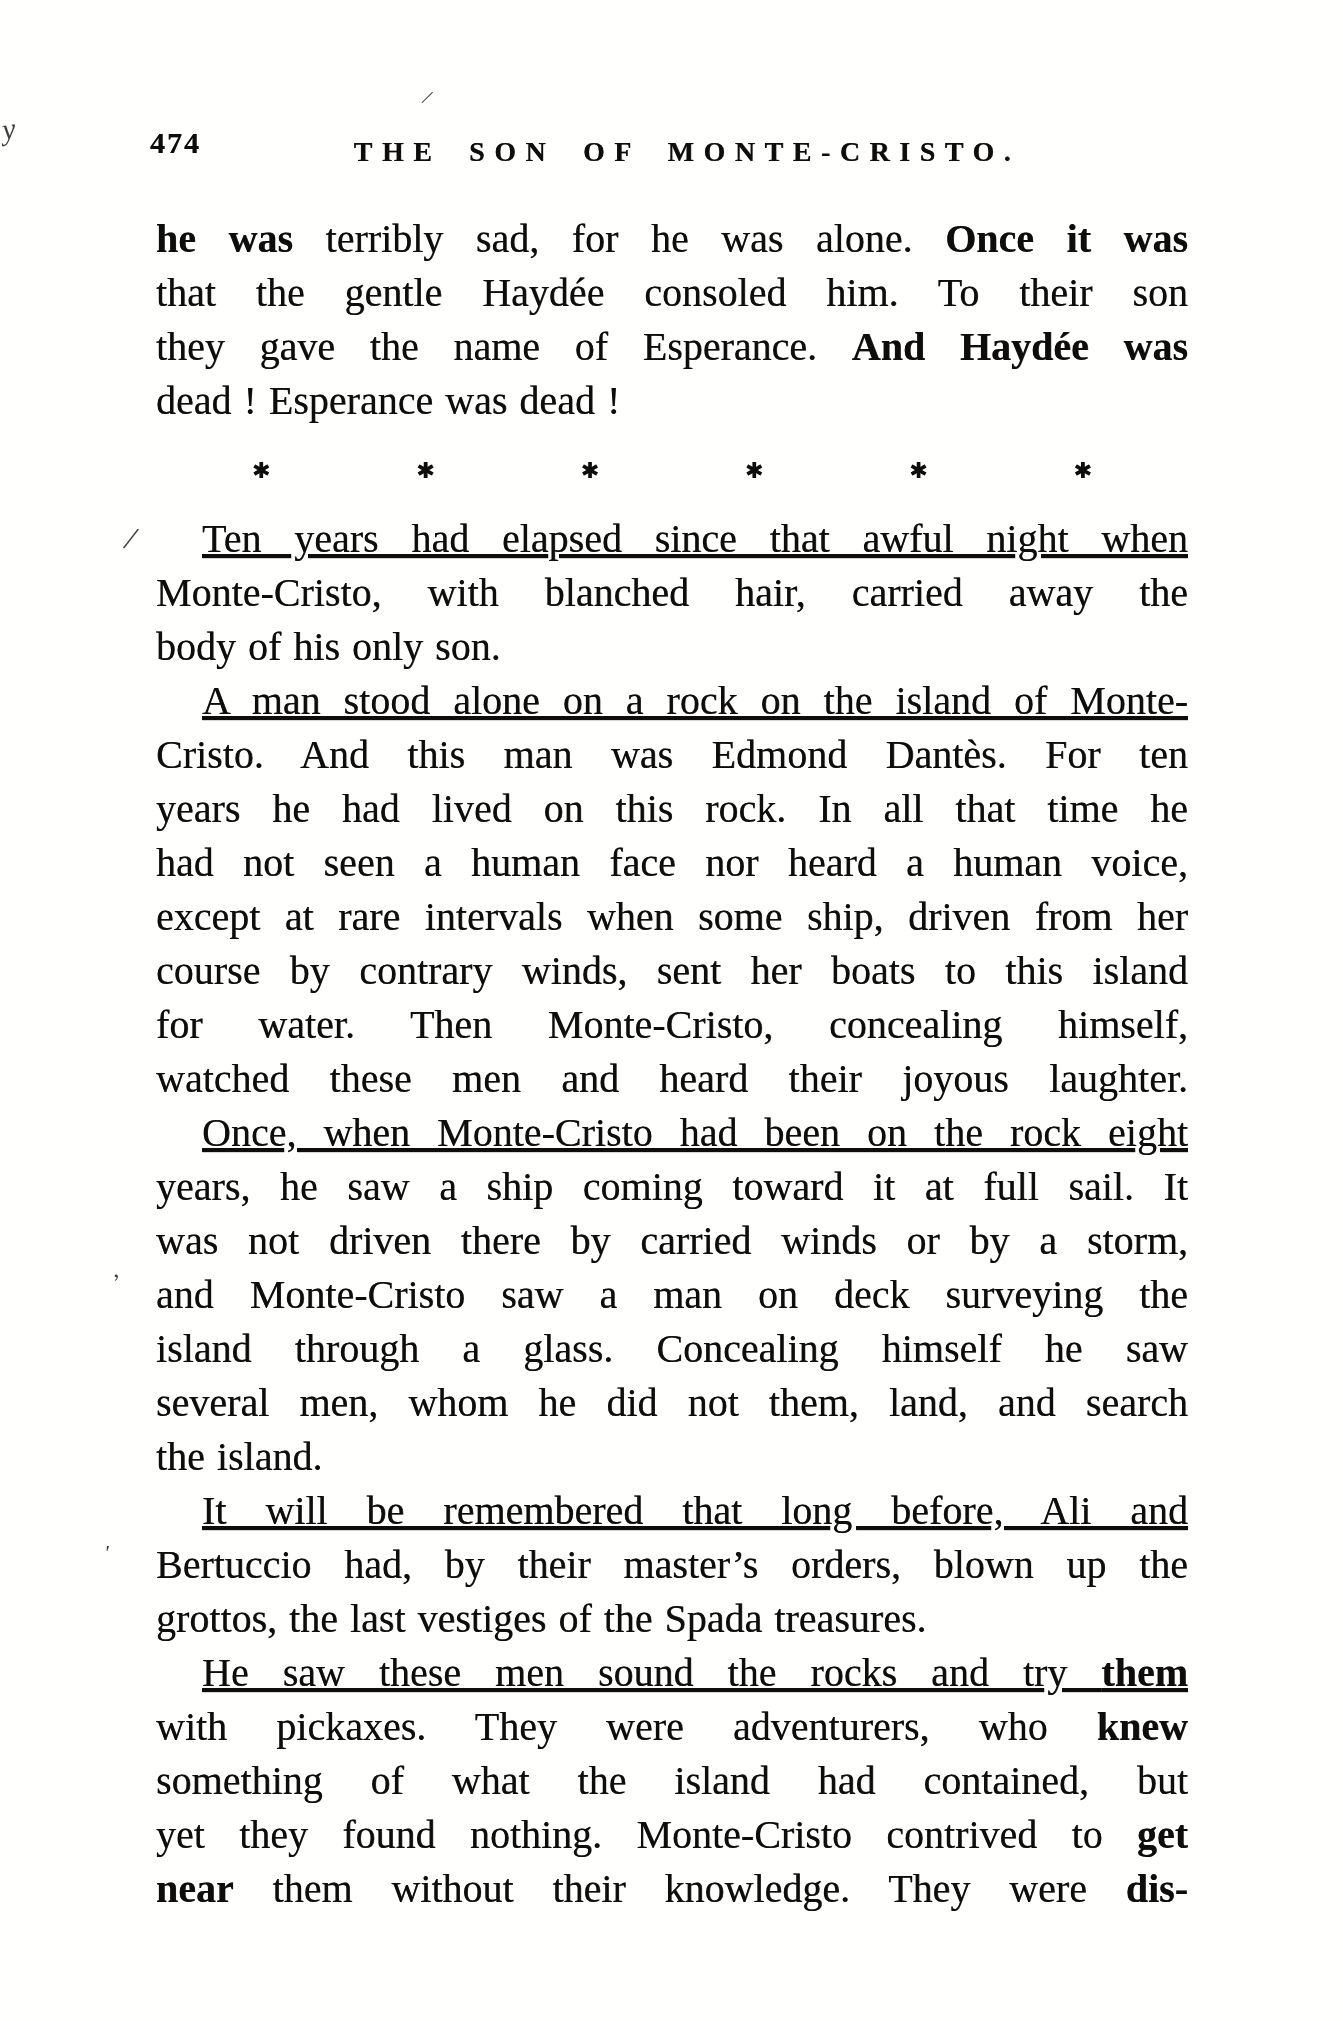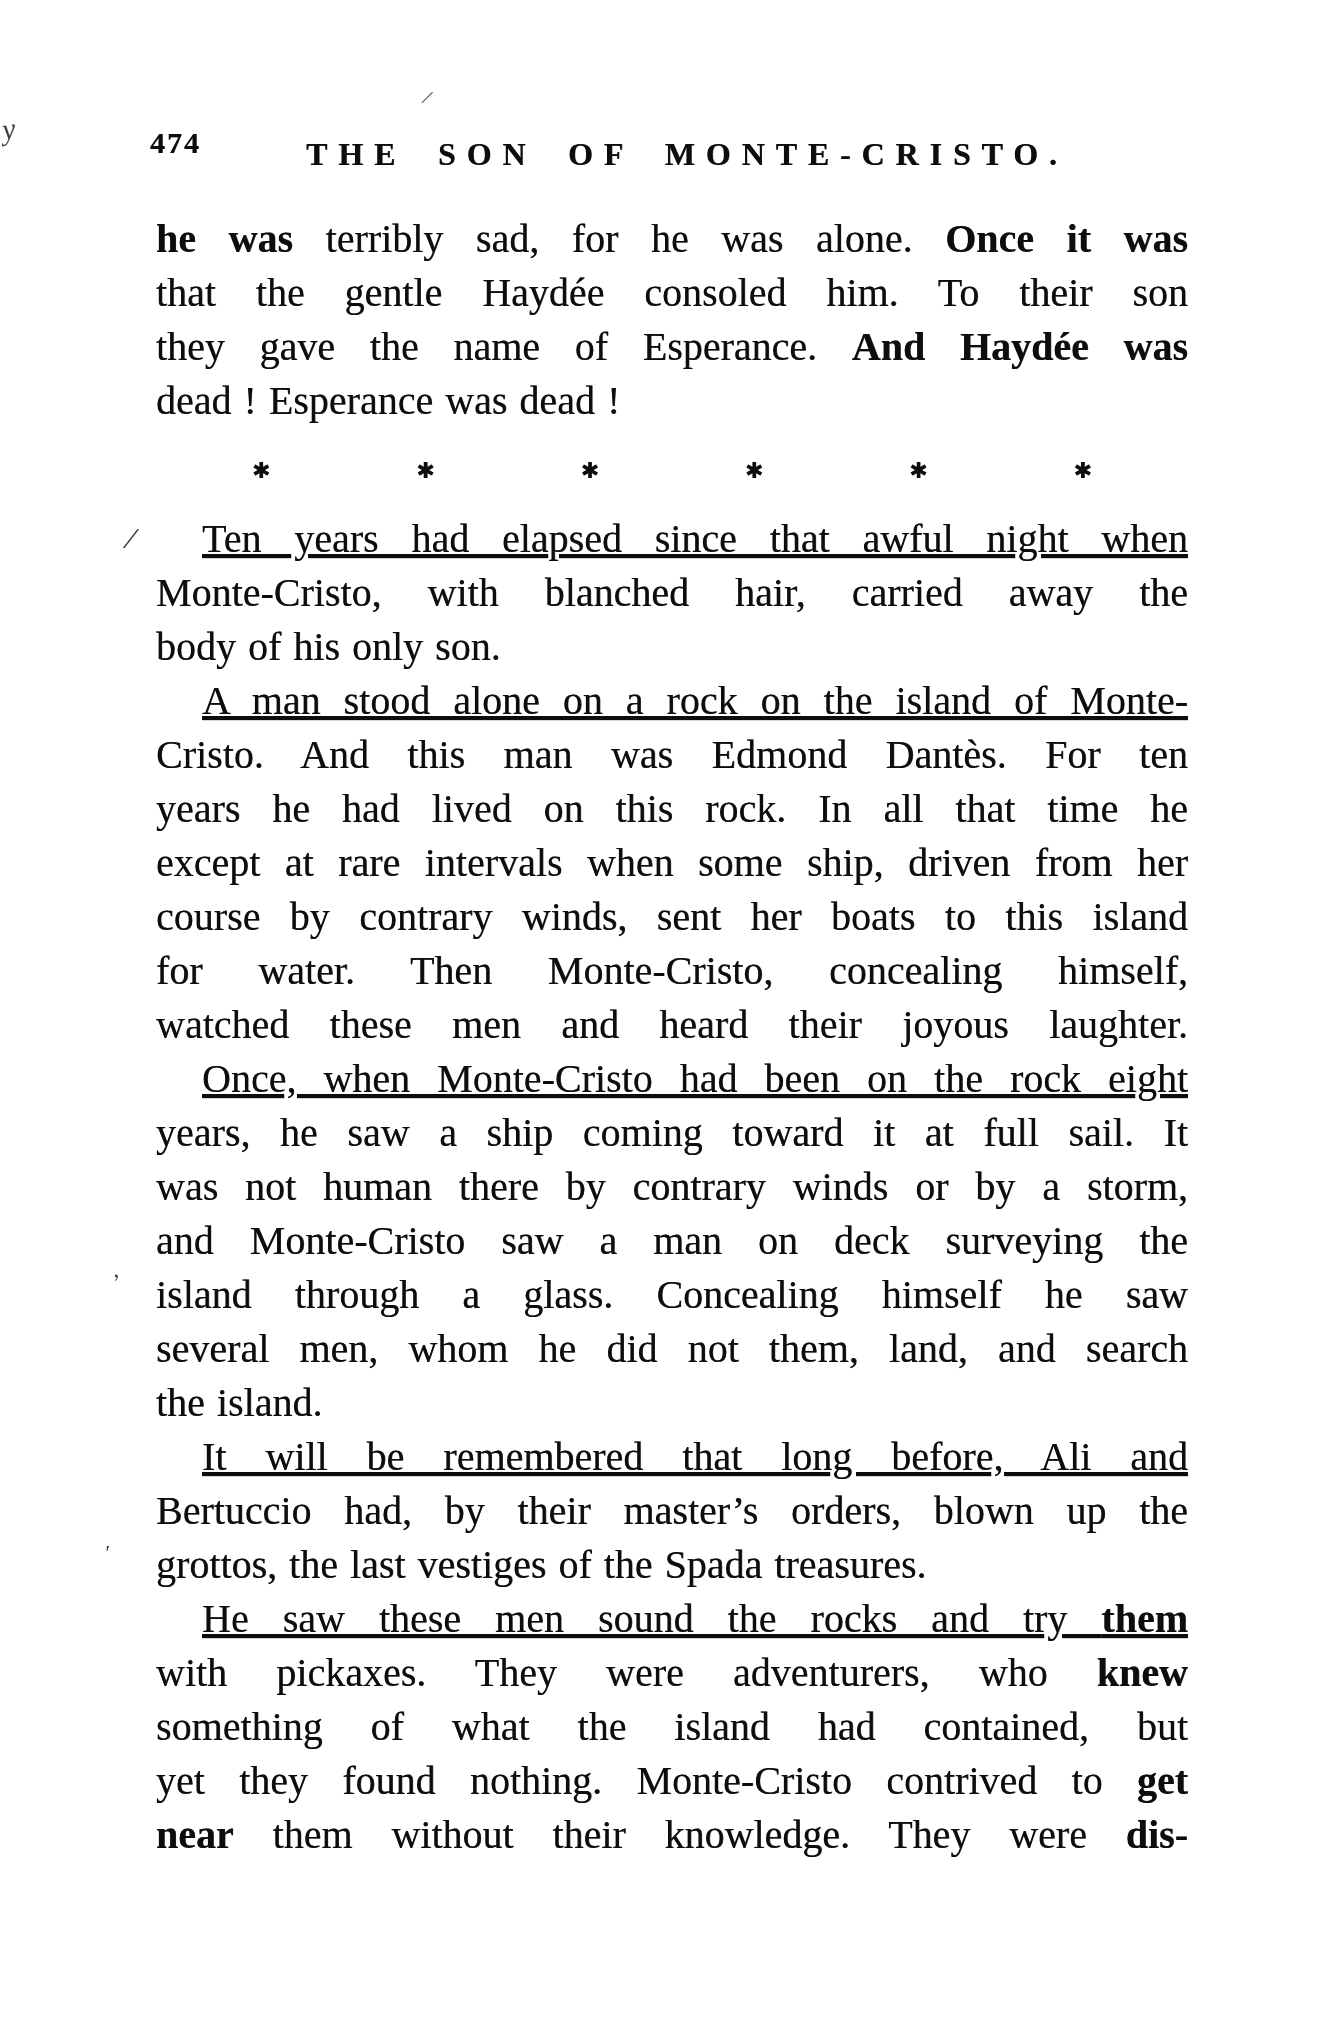--- a/index.html
+++ b/index.html
@@ -13,21 +13,21 @@
     text-shadow:0.35px 0.25px 0 rgba(12,12,12,.7);
   }
   .header{position:absolute;top:126px;left:156px;width:1032px;height:64px;}
   .page-number{
     position:absolute;left:-6px;top:0;
     font-size:30px;font-weight:700;letter-spacing:2px;
   }
   .running-title{
     position:absolute;left:30px;right:0;top:10px;
     text-align:center;
-    font-size:32px;font-weight:700;
+    font-size:28px;font-weight:700;
     letter-spacing:0.34em;word-spacing:0.40em;
     white-space:nowrap;
   }
   .text-block{
     position:absolute;top:212px;left:156px;width:1032px;
     font-size:40px;
   }
   .line{
     height:54px;line-height:54px;
     overflow:hidden;
@@ -74,27 +74,28 @@
         <span class="asterisk">✱</span>
         <span class="asterisk">✱</span>
         <span class="asterisk">✱</span>
       </div>
       <div class="line justify indent"><span>Ten years had elapsed since that awful night when</span></div>
       <div class="line justify"><span>Monte-Cristo, with blanched hair, carried away the</span></div>
       <div class="line"><span>body of his only son.</span></div>
       <div class="line justify indent"><span>A man stood alone on a rock on the island of Monte-</span></div>
       <div class="line justify"><span>Cristo.  And this man was Edmond Dantès.  For ten</span></div>
       <div class="line justify"><span>years he had lived on this rock.  In all that time he</span></div>
+      <div class="line justify"><span>had not seen a human face nor heard a human voice,</span></div>
       <div class="line justify"><span>except at rare intervals when some ship, driven from her</span></div>
       <div class="line justify"><span>course by contrary winds, sent her boats to this island</span></div>
       <div class="line justify"><span>for water.  Then Monte-Cristo, concealing himself,</span></div>
       <div class="line justify"><span>watched these men and heard their joyous laughter.</span></div>
       <div class="line justify indent"><span>Once, when Monte-Cristo had been on the rock eight</span></div>
       <div class="line justify"><span>years, he saw a ship coming toward it at full sail.  It</span></div>
-      <div class="line justify"><span>was not human there by contrary winds or by a storm,</span></div>
+      <div class="line justify"><span>was not driven there by carried winds or by a storm,</span></div>
       <div class="line justify"><span>and Monte-Cristo saw a man on deck surveying the</span></div>
       <div class="line justify"><span>island through a glass.  Concealing himself he saw</span></div>
       <div class="line justify"><span>several men, whom he did not them, land, and search</span></div>
       <div class="line"><span>the island.</span></div>
       <div class="line justify indent"><span>It will be remembered that long before, Ali and</span></div>
       <div class="line justify"><span>Bertuccio had, by their master’s orders, blown up the</span></div>
       <div class="line"><span>grottos, the last vestiges of the Spada treasures.</span></div>
       <div class="line justify indent"><span>He saw these men sound the rocks and try </span><span class="bold">them</span></div>
       <div class="line justify"><span>with pickaxes.  They were adventurers, who </span><span class="bold">knew</span></div>
       <div class="line justify"><span>something of what the island had contained, but</span></div>

